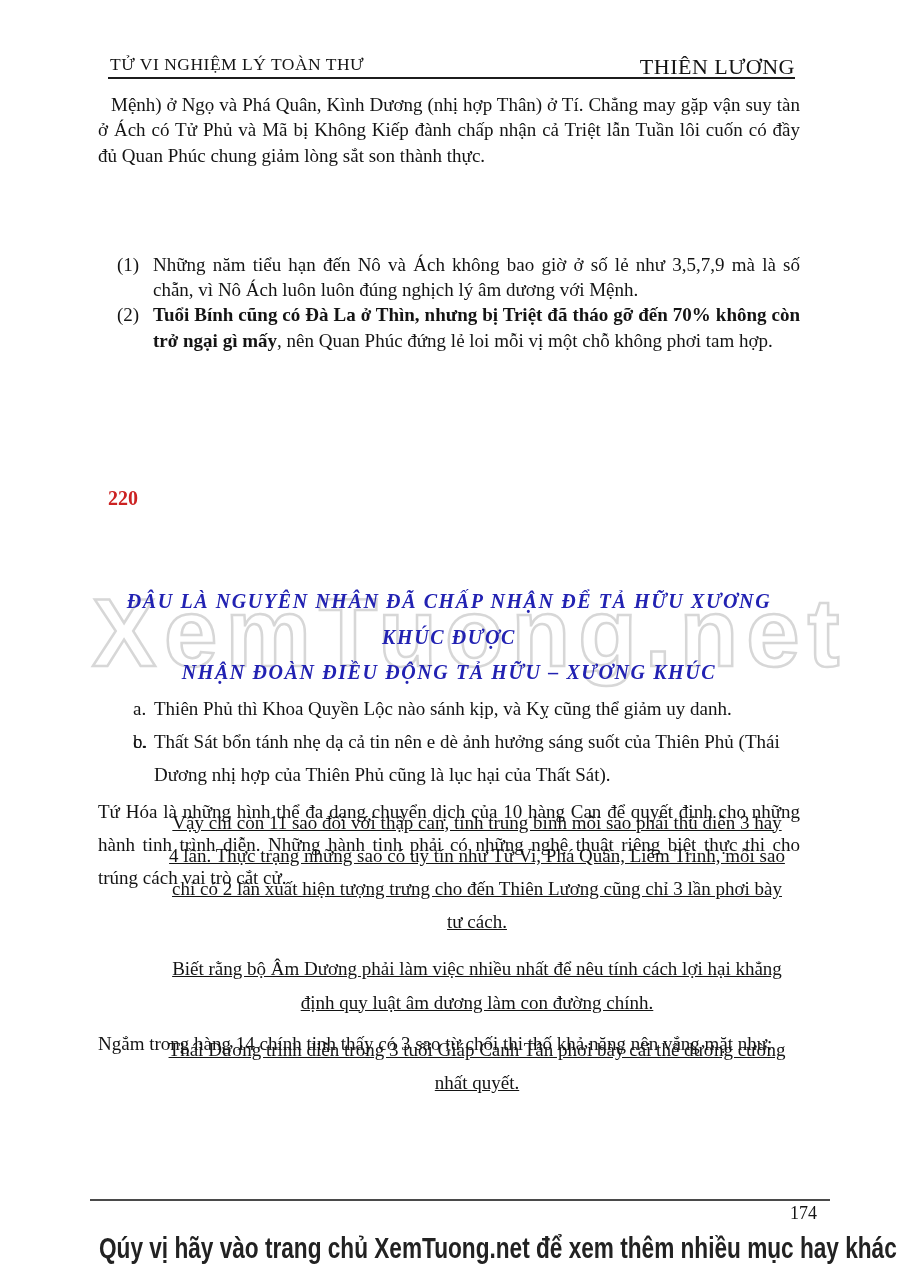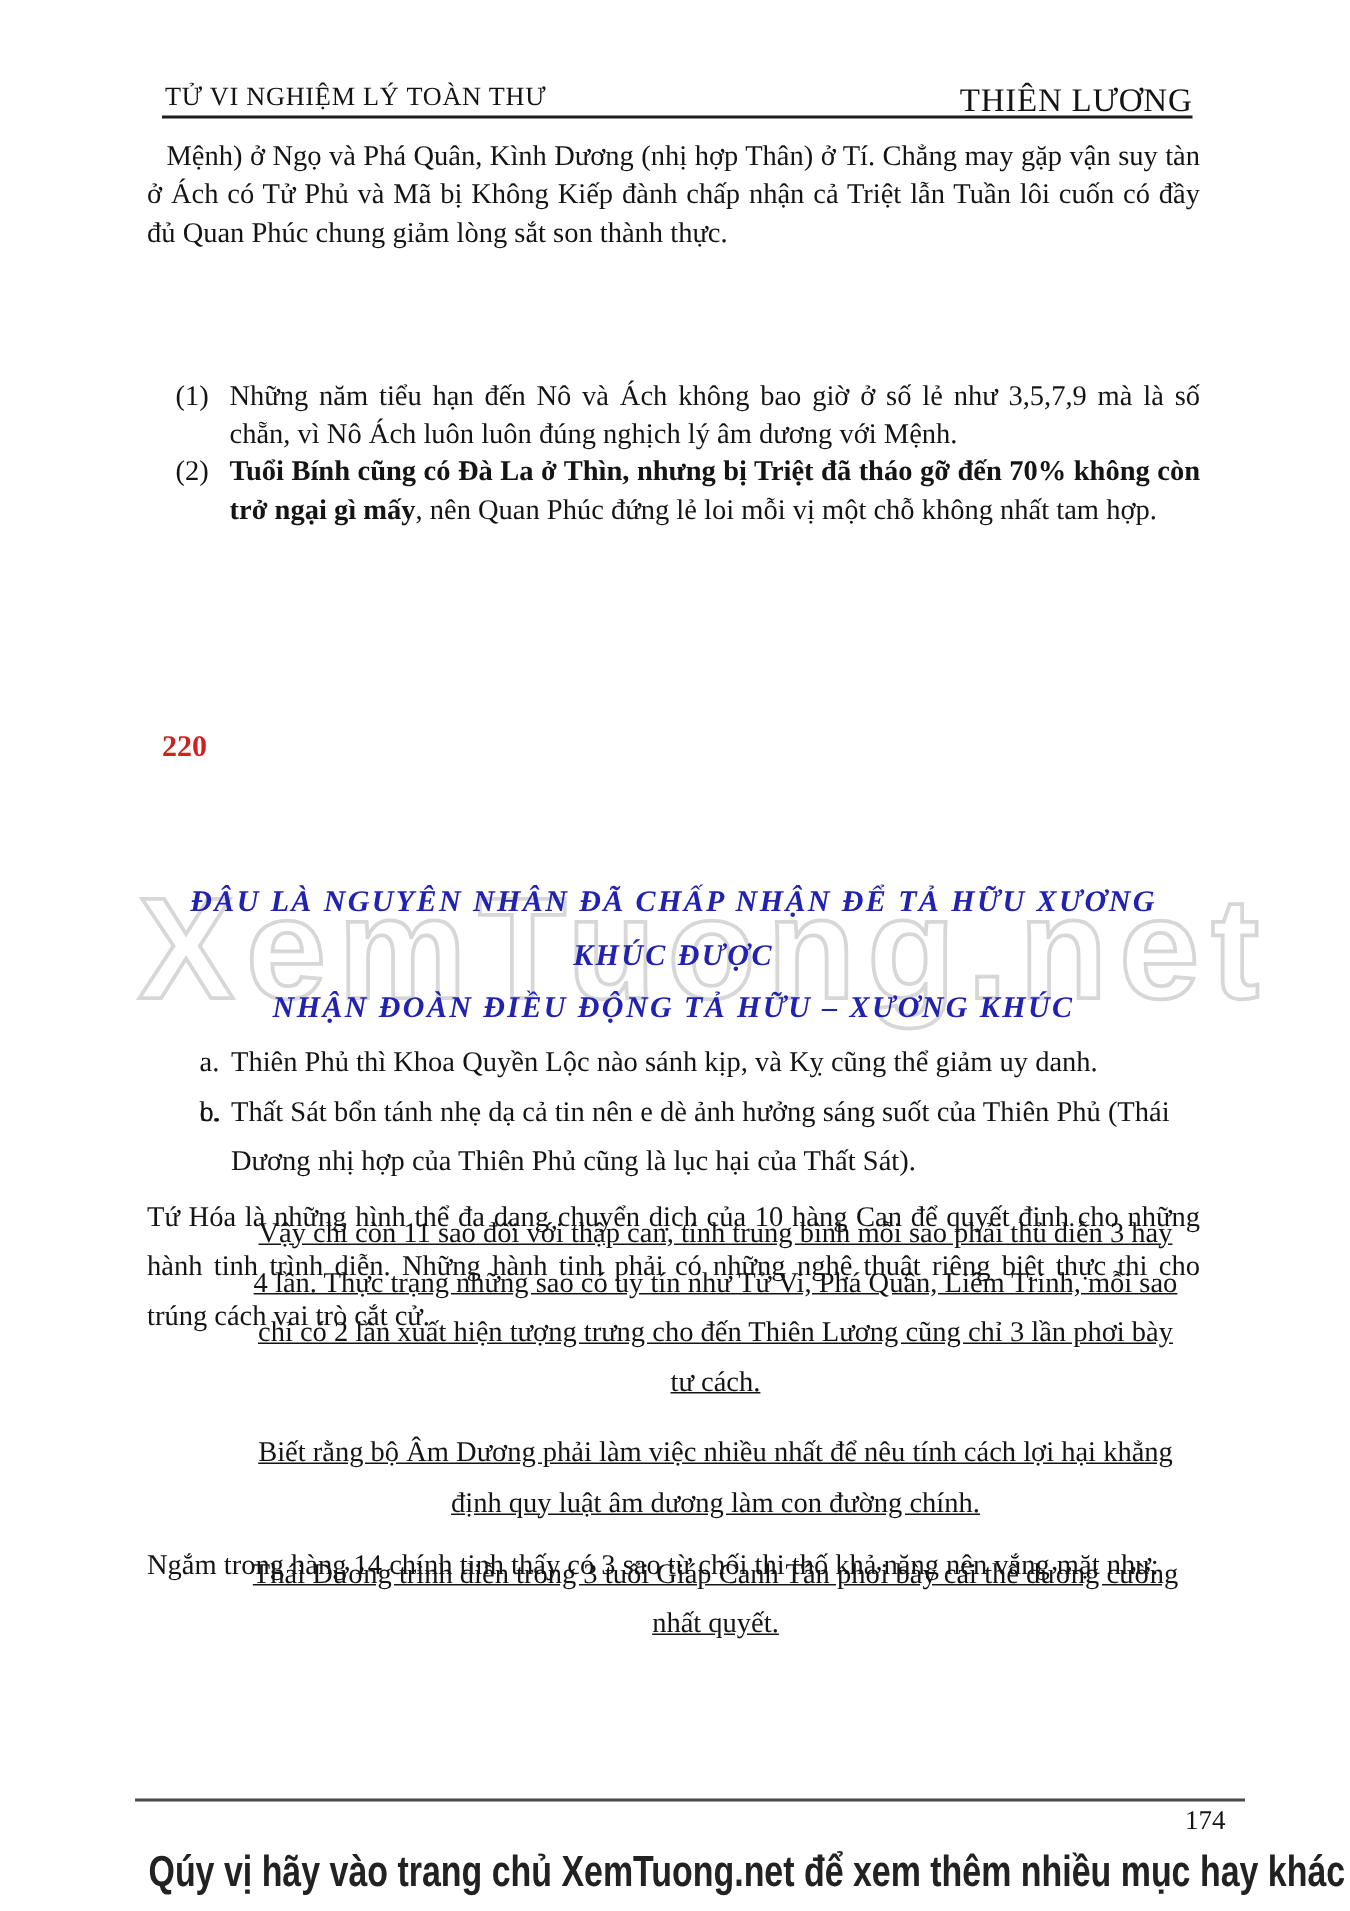--- a/index.html
+++ b/index.html
@@ -77,21 +77,21 @@
 
   <div class="watermark">XemTuong.net</div>
 
   <div class="para-intro textlayer">Mệnh) ở Ngọ và Phá Quân, Kình Dương (nhị hợp Thân) ở Tí. Chẳng may gặp vận suy tàn ở Ách có Tử Phủ và Mã bị Không Kiếp đành chấp nhận cả Triệt lẫn Tuần lôi cuốn có đầy đủ Quan Phúc chung giảm lòng sắt son thành thực.</div>
 
   <div class="numlist textlayer">
     <div class="numitem">
       <span class="nummark">(1)</span><span class="bold"></span><span>Những năm tiểu hạn đến Nô và Ách không bao giờ ở số lẻ như 3,5,7,9 mà là số chẵn, vì Nô Ách luôn luôn đúng nghịch lý âm dương với Mệnh.</span>
     </div>
     <div class="numitem">
-      <span class="nummark">(2)</span><span class="bold">Tuổi Bính cũng có Đà La ở Thìn, nhưng bị Triệt đã tháo gỡ đến 70% không còn trở ngại gì mấy</span><span>, nên Quan Phúc đứng lẻ loi mỗi vị một chỗ không nhất tam hợp.</span>
+      <span class="nummark">(2)</span><span class="bold">Tuổi Bính cũng có Đà La ở Thìn, nhưng bị Triệt đã tháo gỡ đến 70% không còn trở ngại gì mấy</span><span>, nên Quan Phúc đứng lẻ loi mỗi vị một chỗ không phơi tam hợp.</span>
     </div>
   </div>
 
   <div class="secnum textlayer">220</div>
 
   <div class="heading textlayer">
     <div>ĐÂU LÀ NGUYÊN NHÂN ĐÃ CHẤP NHẬN ĐỂ TẢ HỮU XƯƠNG KHÚC ĐƯỢC</div>
     <div>NHẬN ĐOÀN ĐIỀU ĐỘNG TẢ HỮU – XƯƠNG KHÚC</div>
   </div>
 

